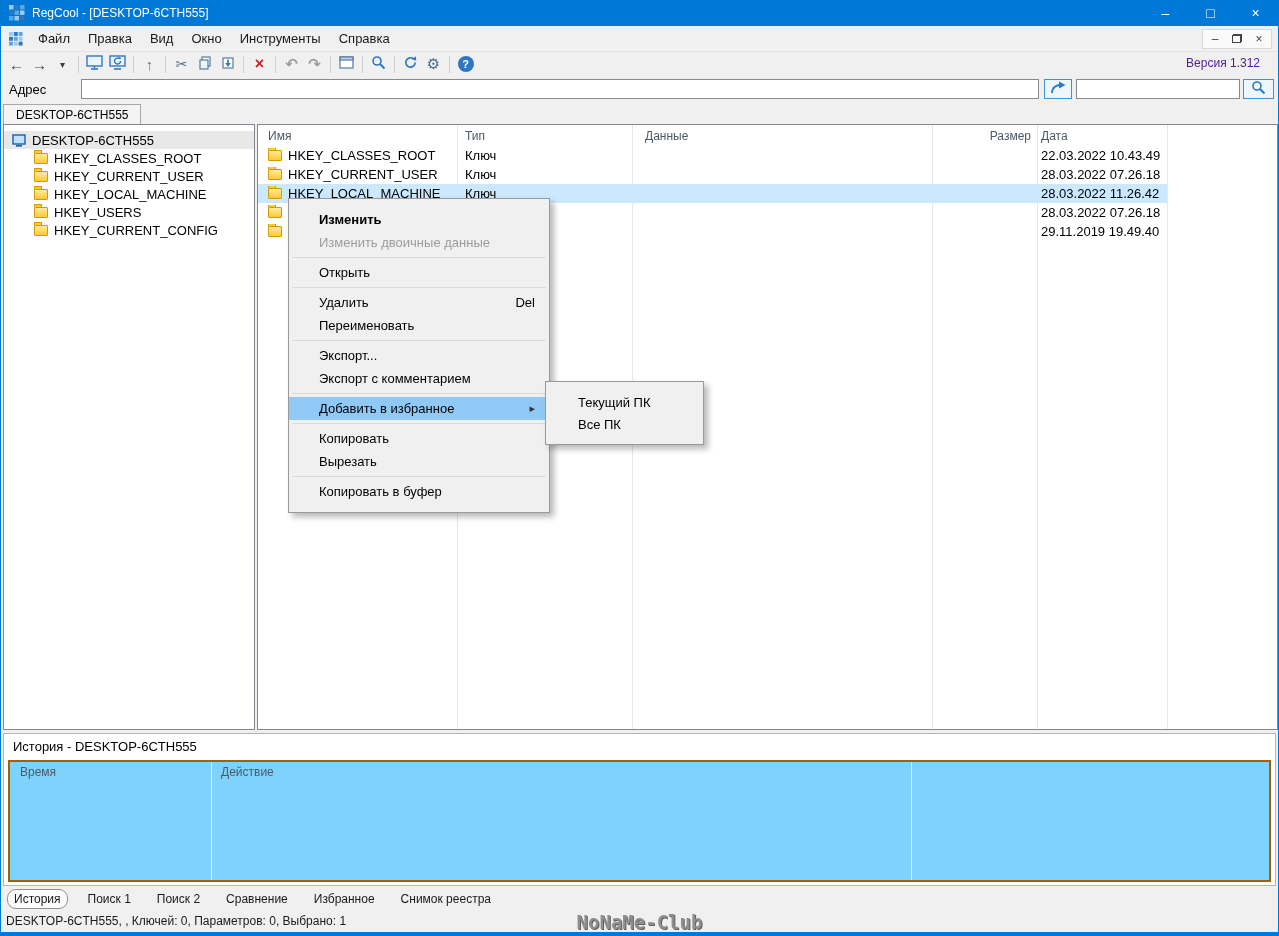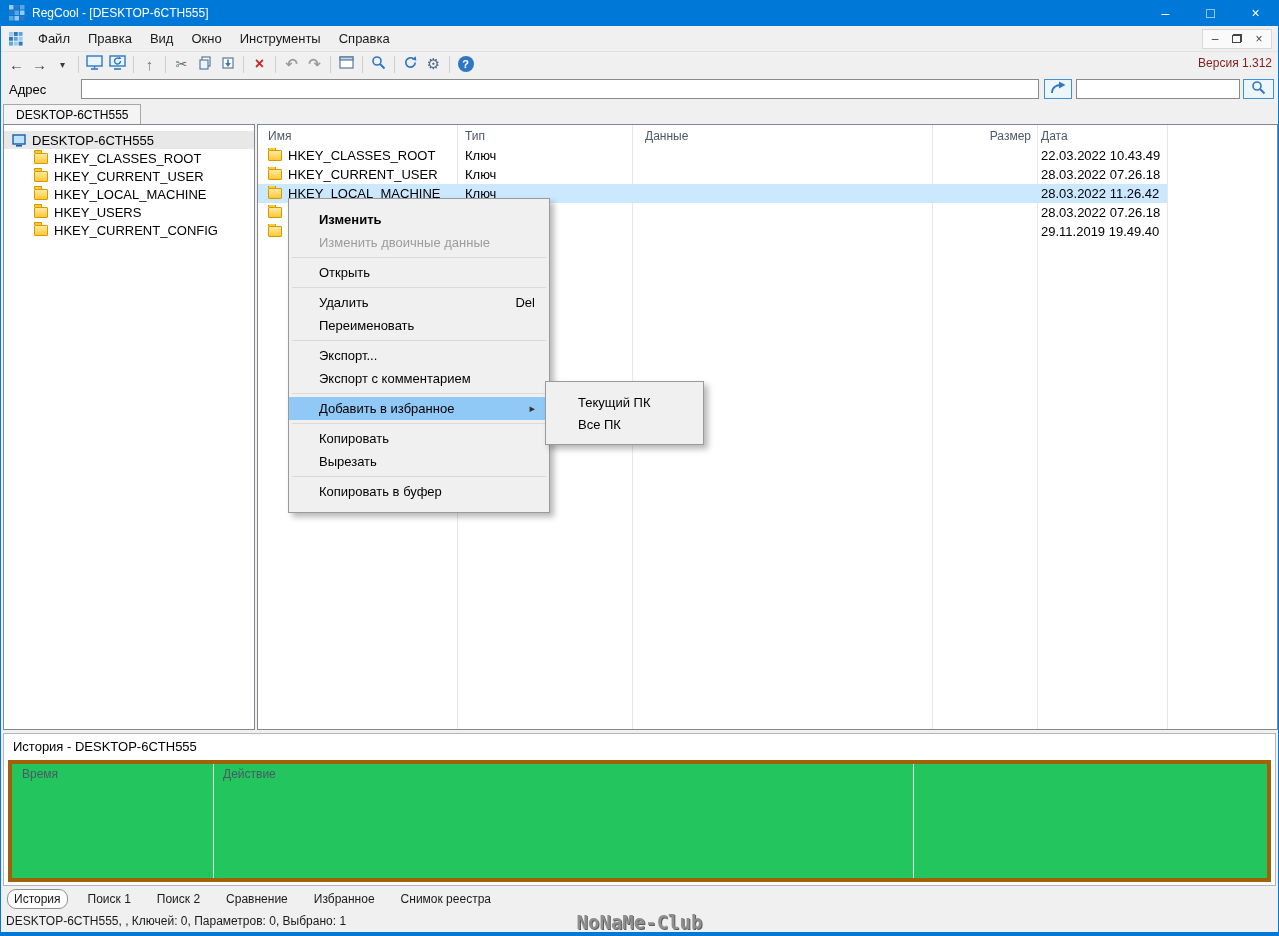--- a/index.html
+++ b/index.html
@@ -29,21 +29,21 @@
   .tb-btn{min-width:23px;height:22px;display:flex;align-items:center;justify-content:center;padding:0 1px;}
   .tb-sep{width:1px;height:17px;background:#cfcfcf;margin:0 4px;}
   .g-dark{color:#3b3b3b;font-size:15px;font-weight:bold;line-height:1;}
   .g-chev{color:#3b3b3b;font-size:10px;}
   .g-up{color:#6d7d8c;font-size:15px;font-weight:bold;}
   .g-cut{color:#5a6b7a;font-size:14px;}
   .g-undo{color:#9a9a9a;font-size:15px;font-weight:bold;}
   .g-del{color:#d02020;font-size:16px;font-weight:bold;}
   .g-gear{color:#4a6b8a;font-size:15px;}
   .help-circle{width:16px;height:16px;border-radius:50%;background:#2f77c2;color:#fff;font-weight:bold;font-size:11px;display:flex;align-items:center;justify-content:center;}
-  .version-label{position:absolute;right:6px;top:4px;font-size:12px;color:#7f1d1d;}
+  .version-label{position:absolute;right:18px;top:4px;font-size:12px;color:#4c1d95;}
 
   
   .addressbar{position:absolute;top:76px;left:0;right:0;height:26px;background:#f0f0f0;display:flex;align-items:center;}
   .addr-label{margin-left:8px;font-size:13px;}
   .addr-input{position:absolute;left:80px;top:3px;width:958px;height:20px;border:1px solid #8a8a8a;background:#fff;font:12px "Liberation Sans",sans-serif;padding:0 4px;}
   .addr-go{position:absolute;left:1043px;top:3px;width:28px;height:20px;border:1px solid #3f92d2;background:#eef6fd;display:flex;align-items:center;justify-content:center;}
   .search-input{position:absolute;left:1075px;top:3px;width:164px;height:20px;border:1px solid #8a8a8a;background:#fff;font:12px "Liberation Sans",sans-serif;padding:0 4px;}
   .search-btn{position:absolute;left:1242px;top:3px;width:31px;height:20px;border:1px solid #3f92d2;background:#eef6fd;display:flex;align-items:center;justify-content:center;}
 
   
@@ -80,21 +80,21 @@
   .ctx-item.bold{font-weight:bold;}
   .ctx-item.disabled{color:#9c9c9c;}
   .ctx-item.highlight{background:#90c8f6;}
   .ctx-item .shortcut{margin-left:auto;}
   .ctx-item .sub-arrow{margin-left:auto;font-size:11px;color:#333;}
   .ctx-sep{height:1px;background:#dadada;margin:3px 3px;}
 
   
   .history-panel{position:absolute;top:733px;left:2px;right:2px;height:153px;background:#fff;border:1px solid #b5b5b5;}
   .history-caption{height:25px;display:flex;align-items:center;padding-left:9px;font-size:13px;background:#fff;}
-  .history-table{position:absolute;top:26px;left:4px;right:4px;bottom:3px;border:4px solid #a16207;background:#22c55e;}
+  .history-table{position:absolute;top:26px;left:4px;right:4px;bottom:3px;border:2px solid #a16207;background:#7dd3fc;}
   .history-header{display:flex;height:20px;align-items:center;color:#4c5a66;font-size:12px;}
   .hc-time{width:201px;padding-left:10px;}
   .hc-action{padding-left:10px;}
   .h-line{position:absolute;top:0;bottom:0;width:1px;background:#e7e7e7;}
 
   
   .bottom-tabs{position:absolute;top:888px;left:0;right:0;height:22px;background:#f0f0f0;display:flex;align-items:center;padding-left:6px;gap:14px;}
   .b-tab{font-size:12px;color:#1a1a1a;padding:2px 6px;border-radius:9px;}
   .b-tab.active{background:#fcfcfc;border:1px solid #919191;}
 

